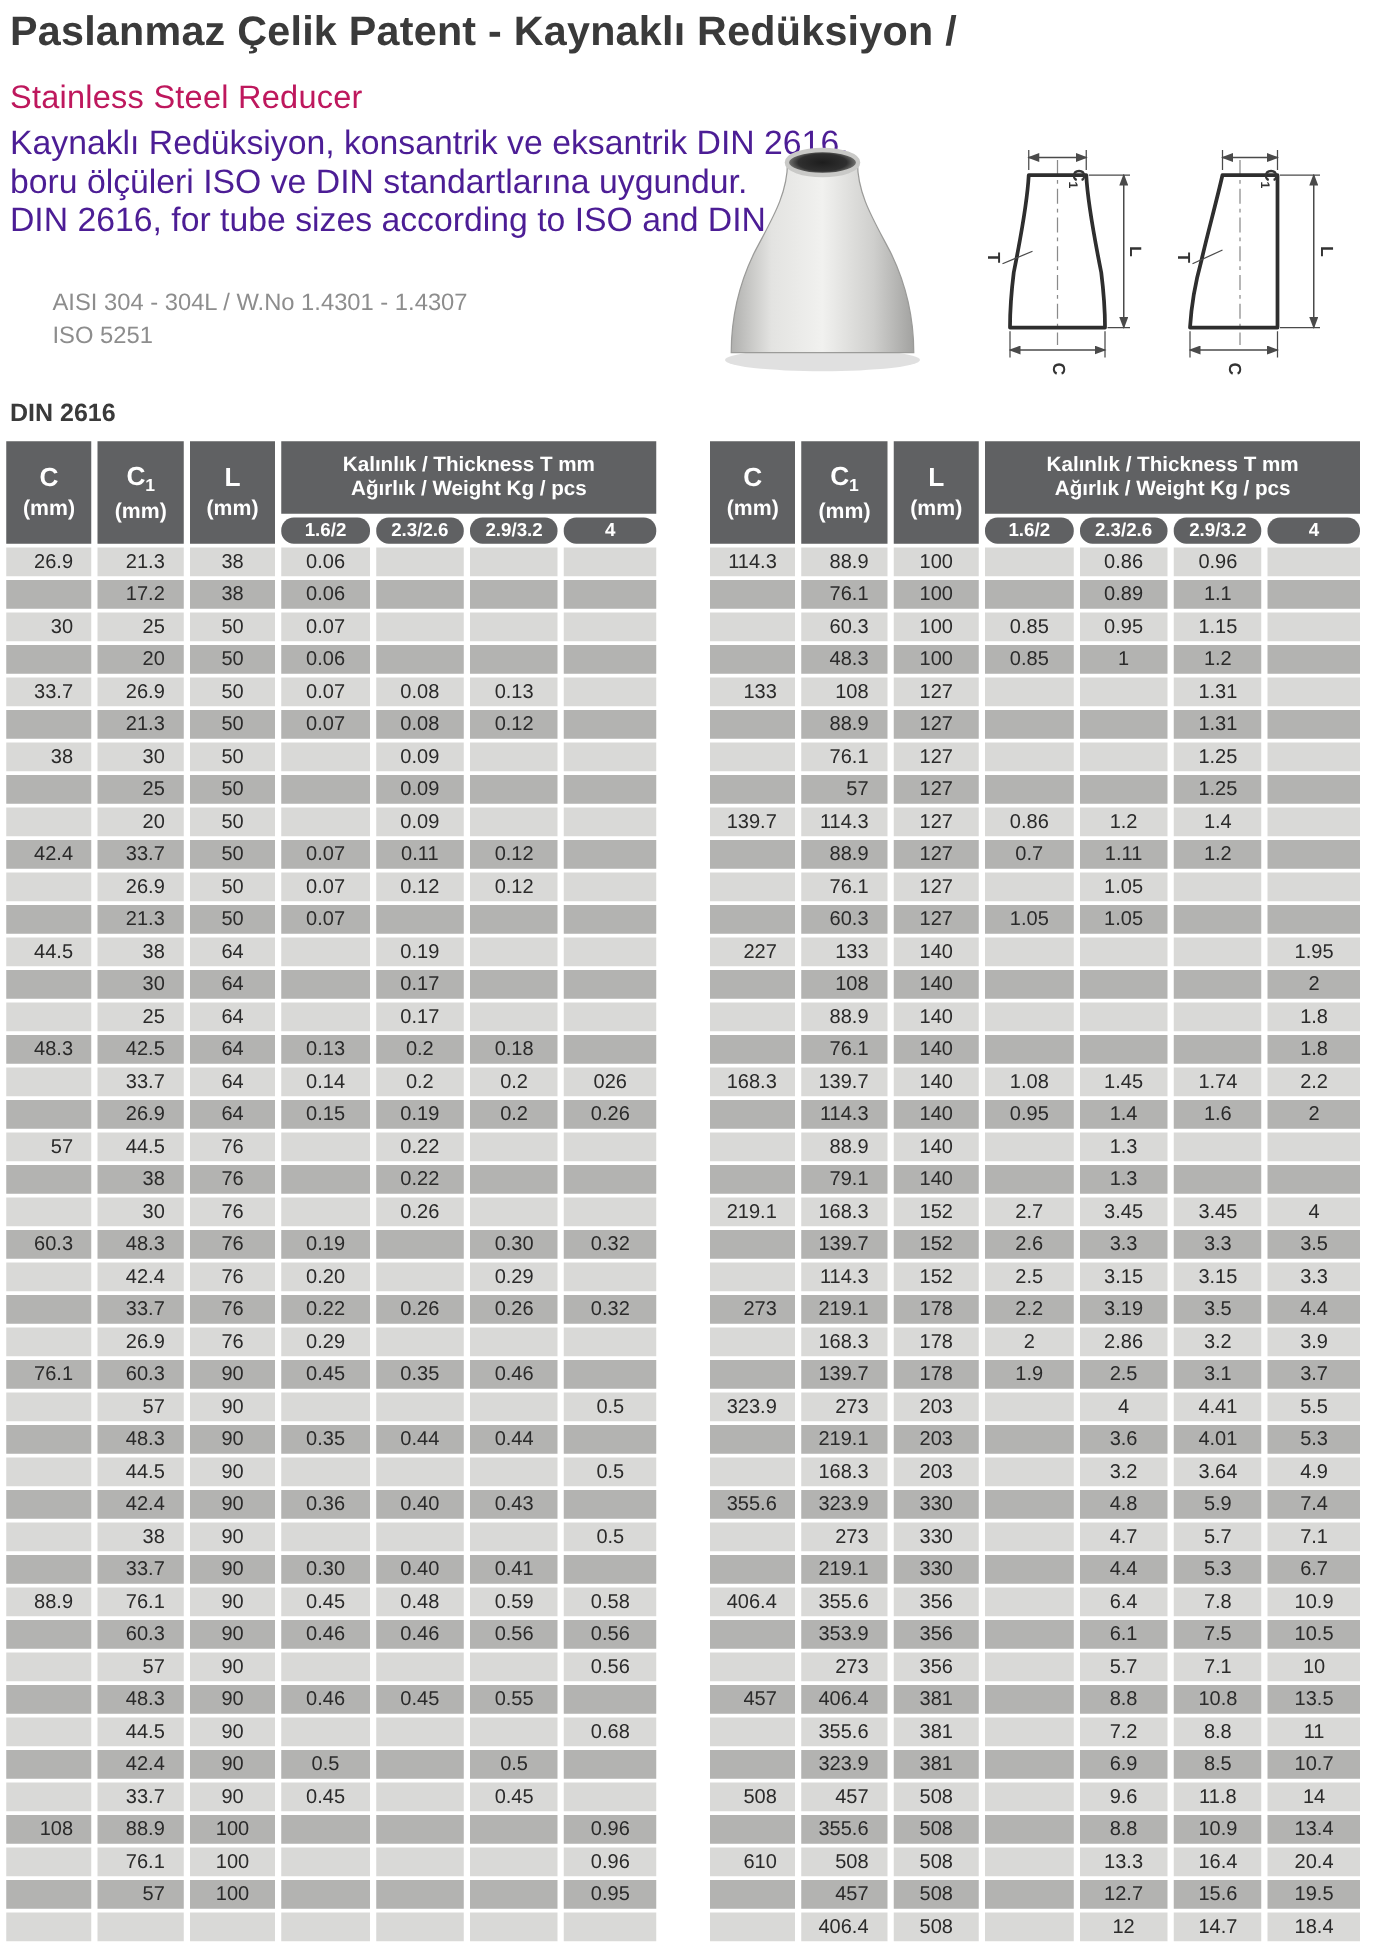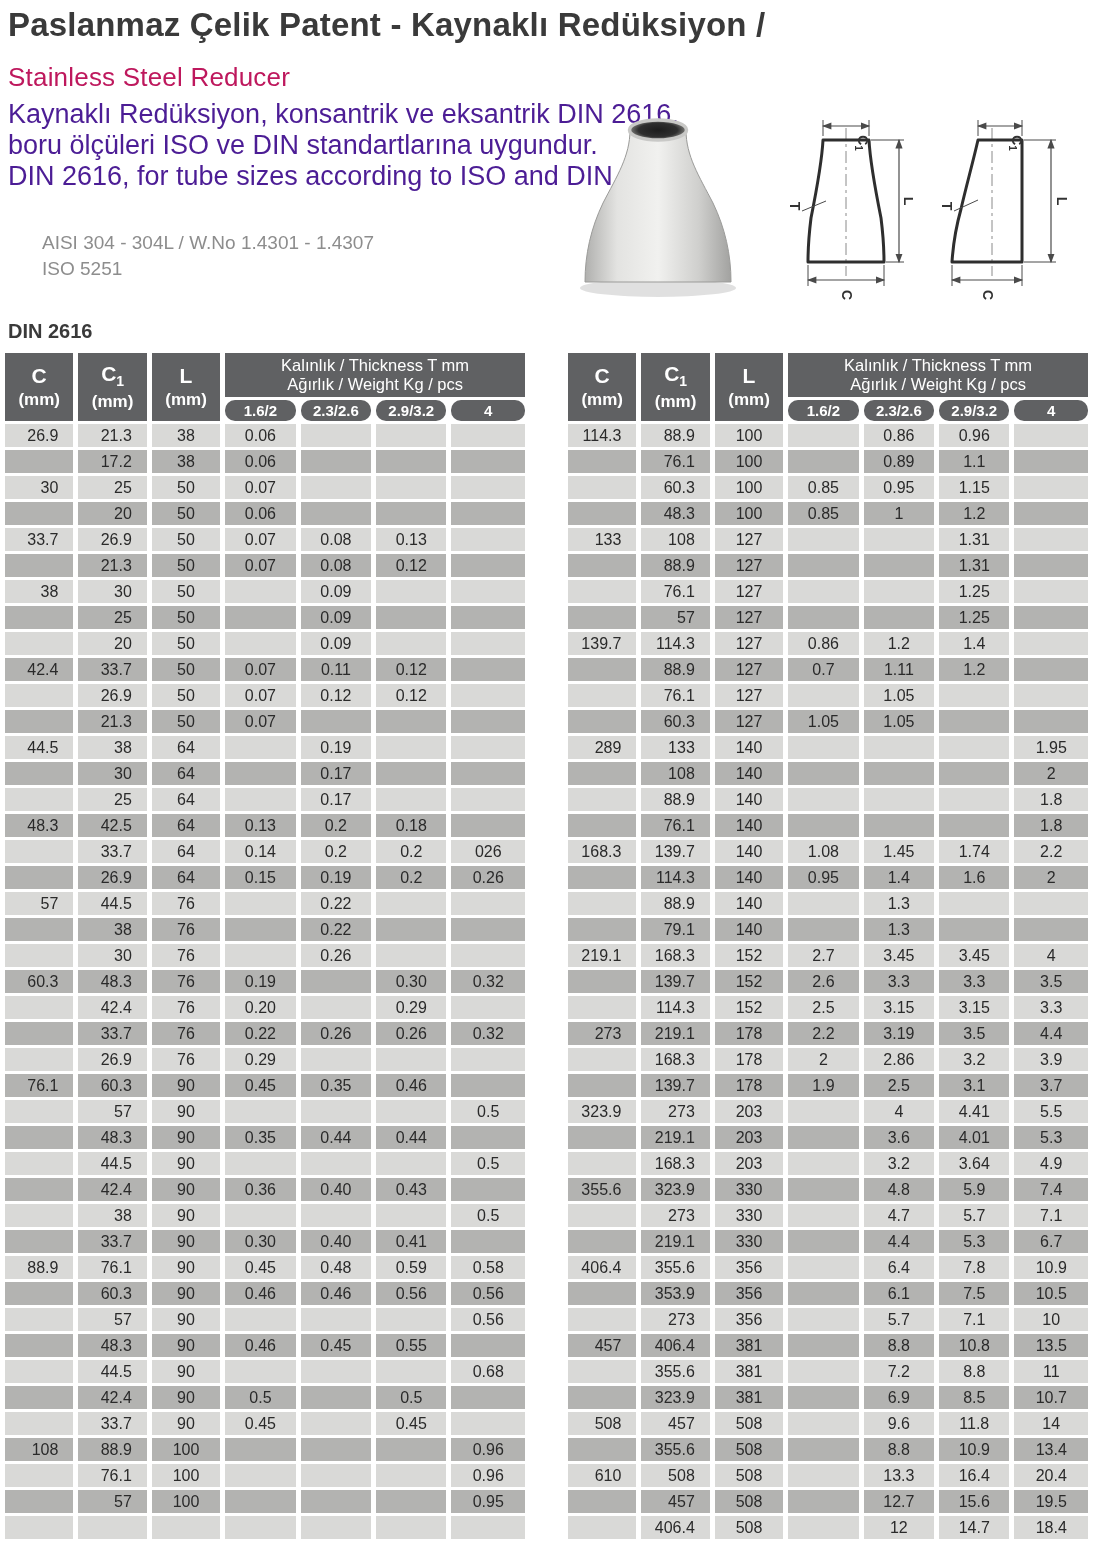--- a/index.html
+++ b/index.html
@@ -44,21 +44,21 @@
   }
   .spec-table.left  { left:0px; }
   .spec-table.right { left:563px; }
   .spec-table th {
     background:var(--header-bg, #606163);
     color:#ffffff; text-align:center; vertical-align:middle;
   }
   .spec-table th.colhead { font-size:21px; font-weight:bold; height:44px; line-height:1.05; }
   .spec-table th.colhead .unit { display:block; font-size:17px; font-weight:bold; margin-top:4px; }
   .spec-table th.colhead sub { font-size:14px; }
-  .spec-table th.grouphead { font-size:16.5px; font-weight:normal; line-height:1.18; height:44px;margin-left:27px; }
+  .spec-table th.grouphead { font-size:16.5px; font-weight:bold; line-height:1.18; height:58px;margin-left:27px; }
   .spec-table th.subhead { font-size:15px; font-weight:bold; height:21px;border-radius:10px; }
   .spec-table td {
     height:23px; font-size:16px; color:#2a2a2a;
     text-align:center; vertical-align:middle; white-space:nowrap;
   }
   .spec-table td:nth-child(1),
   .spec-table td:nth-child(2) { text-align:right; padding-right:15px; }
   .spec-table tr.light td { background:var(--row-light, #d9d9d7); }
   .spec-table tr.dark  td { background:var(--row-dark, #b3b3b1); }
   
@@ -712,21 +712,21 @@
         <tr class="dark">
           <td></td>
           <td>60.3</td>
           <td>127</td>
           <td>1.05</td>
           <td>1.05</td>
           <td></td>
           <td></td>
         </tr>
         <tr class="light">
-          <td>289</td>
+          <td>227</td>
           <td>133</td>
           <td>140</td>
           <td></td>
           <td></td>
           <td></td>
           <td>1.95</td>
         </tr>
         <tr class="dark">
           <td></td>
           <td>108</td>

